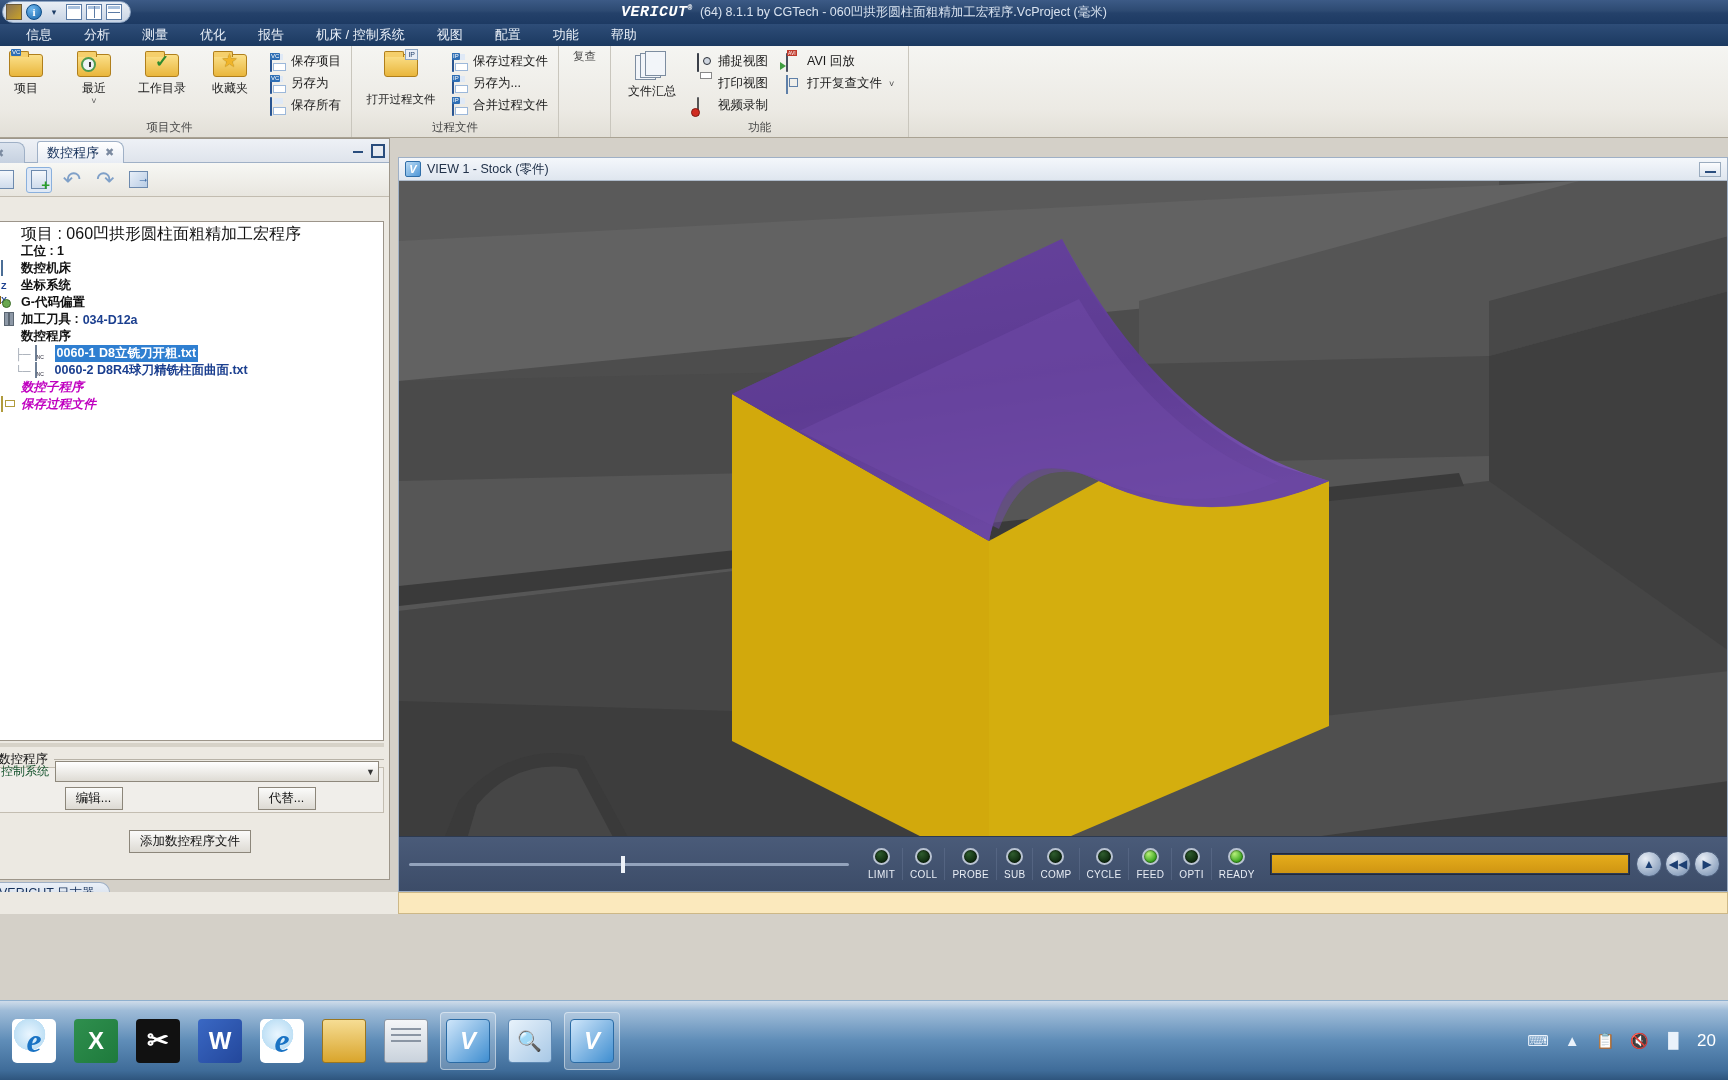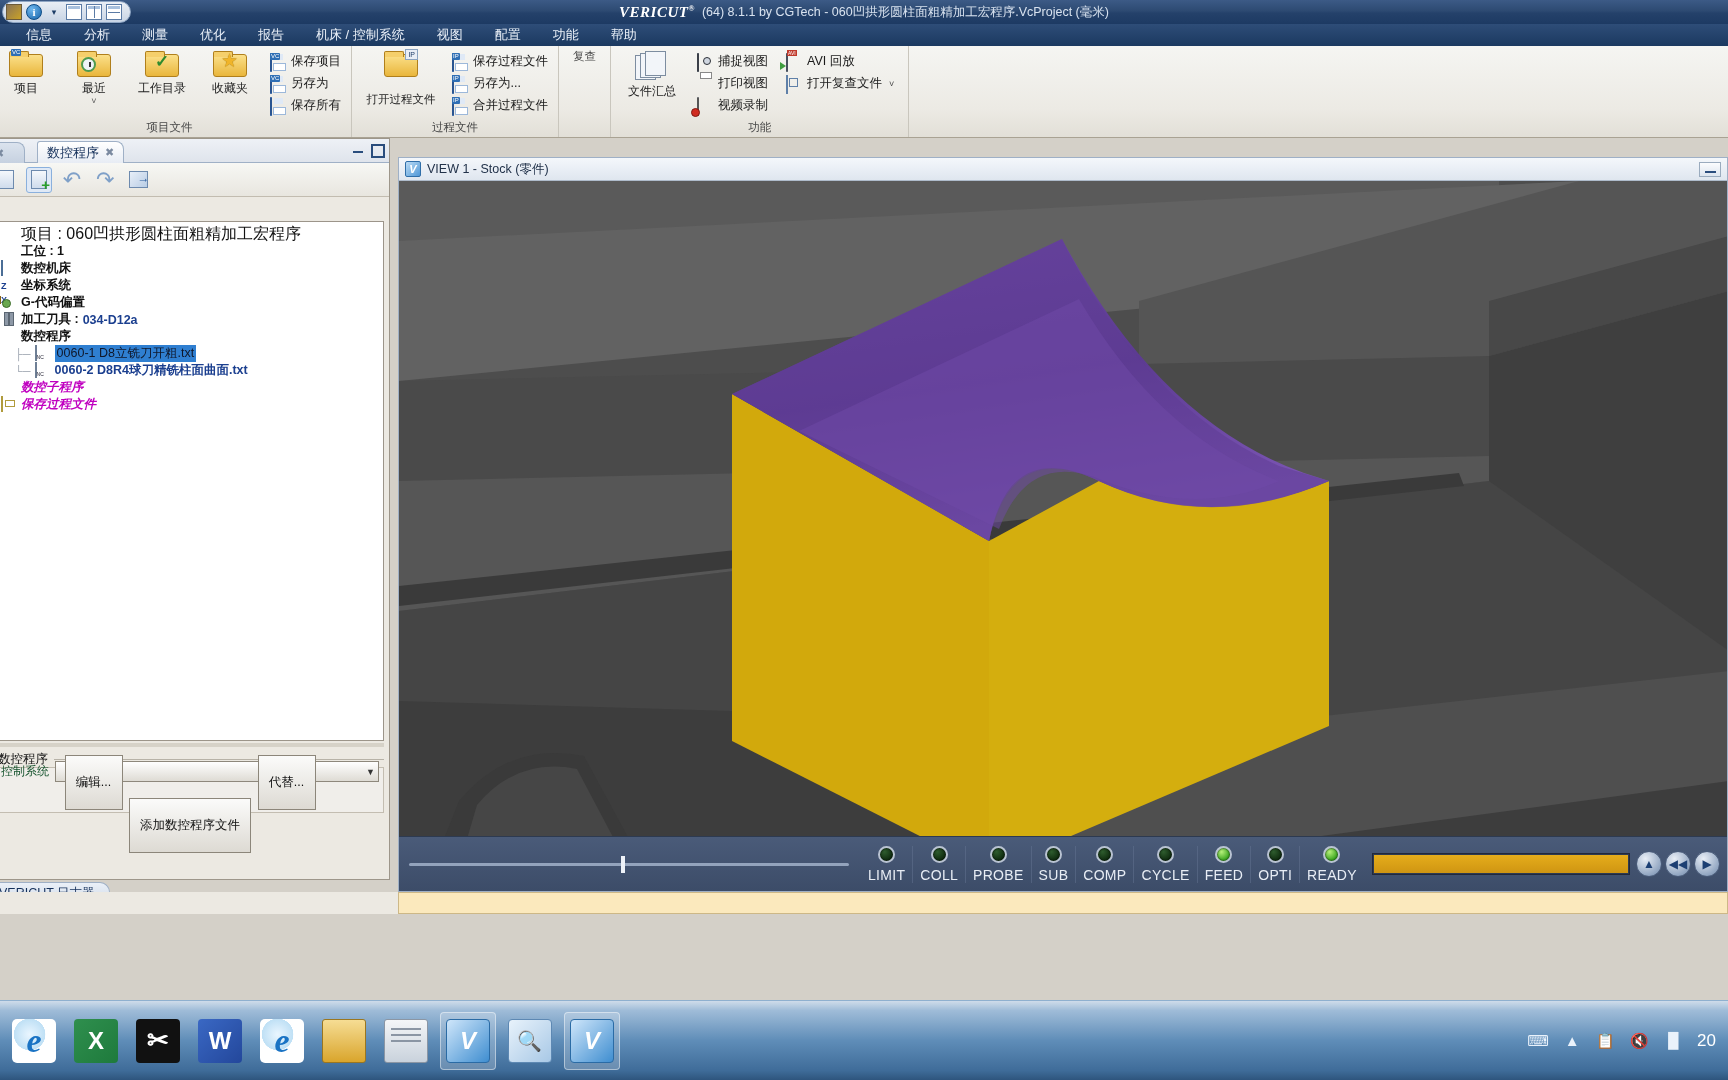--- a/index.html
+++ b/index.html
@@ -42,21 +42,21 @@
   .ic-pane.v::after { content:""; position:absolute; left:7px; top:1px; bottom:1px; width:1px; background:#5b7ba5; }
   .ic-pane.h::after { content:""; position:absolute; top:7px; left:1px; right:1px; height:1px; background:#5b7ba5; }
   .ic-pane::before { content:""; position:absolute; left:1px; right:1px; top:1px; height:3px; background:#a8c0dd; }
 
   .title-center {
     position:absolute; left:0; right:0; top:0; height:24px;
     display:flex; align-items:center; justify-content:center; gap:7px;
     pointer-events:none;
   }
   .brand {
-    font-family: Liberation Serif, serif;
+    font-family: Liberation Mono, monospace;
     font-style: italic; font-weight: bold; font-size: 15px;
     color: #ffffff; letter-spacing: 0.5px;
   }
   .brand sup { font-size: 8px; vertical-align: super; }
   .title-text { color: #d8e2ef; font-size: 12.5px; }
 
   
   .menubar {
     position: absolute; left:0; top: 24px; width: 1728px; height: 22px;
     background: linear-gradient(to bottom,#2e4d78,#1b3960);
@@ -200,21 +200,21 @@
     position:absolute; left:0; right:0; top: 82px; height: 520px;
     background:#ffffff; border:1px solid #9c958a; margin: 0 5px;
     overflow:hidden; padding: 4px 0 0 0;
   }
   .trow { display:flex; align-items:center; gap:4px; height:17px; padding-left:4px; font-size:12.5px; white-space: nowrap; }
   .trow .glyph { width:16px; height:15px; flex:0 0 16px; position:relative; }
   .t-proj{font-size:16px;color:#111;}
   .t-bold{font-weight:bold;color:#111;}
   .t-blue{color:#1b3f8f;font-weight:bold;}
   .t-magenta{color:#c000c0;font-weight:bold;font-style:italic;}
-  .t-sel{background:#2f7fd1;color:#0f172a;font-weight:normal;padding:0 2px;}
+  .t-sel{background:#2f7fd1;color:#ffffff;font-weight:bold;padding:0 2px;}
   .ncicon{width:14px;height:14px;background:linear-gradient(to bottom,#f1f4f8,#ccd7e5);border:1px solid #6e7f95;position:relative;}
   .ncicon::after{content:"NC";position:absolute;left:1px;bottom:0px;font-size:5px;color:#223;line-height:5px;}
   .machicon{width:14px;height:14px;background:linear-gradient(to bottom,#cfe0f2,#7ea7d4);border:1px solid #4b6e96;}
   .axisicon{width:14px;height:14px;color:#1b3f8f;font-size:9px;font-weight:bold;line-height:7px;}
   .gcodeicon{width:14px;height:14px;position:relative;}
   .gcodeicon::before{content:"";position:absolute;left:1px;top:4px;width:7px;height:7px;border-radius:50%;background:#6aa84f;border:1px solid #3d6b2a;}
   .gcodeicon::after{content:"";position:absolute;right:0px;top:1px;width:6px;height:6px;background:#d7a13a;border:1px solid #8a6316;}
   .toolicon{width:14px;height:14px;position:relative;}
   .toolicon::before{content:"";position:absolute;left:3px;top:0;width:3px;height:12px;background:#8d98a6;border:1px solid #5b6672;}
   .toolicon::after{content:"";position:absolute;left:8px;top:0;width:3px;height:12px;background:#8d98a6;border:1px solid #5b6672;}
@@ -237,21 +237,21 @@
   .ctl-row { position:absolute; left:4px; right:4px; bottom: 30px; display:flex; align-items:center; gap:6px; }
   .ctl-row .lab { font-size:12px; color:#14532d; white-space:nowrap; }
   .combo {
     flex:1; height:21px; background: linear-gradient(to bottom,#ffffff,#dedbd4);
     border:1px solid #8e887c; display:flex; align-items:center; justify-content:flex-end; padding-right:3px;
   }
   .combo .arrow { font-size:9px; color:#333; }
   .btnrow { position:absolute; left:0; right:0; bottom:2px; display:flex; justify-content:space-around; }
   .winbtn {
     background: linear-gradient(to bottom,#fbfbfa,#dddad3);
-    border:1px solid #8c867a; font-size:12.5px; color:#111; padding: 18px 10px; min-width:58px; text-align:center;
+    border:1px solid #8c867a; font-size:12.5px; color:#111; padding: 2px 10px; min-width:58px; text-align:center;
   }
   .bottombtn { position:absolute; left:0; right:0; bottom: 22px; display:flex; justify-content:center; }
 
   .logtab {
     position:absolute; left:-10px; top: 882px; width: 120px; height: 22px;
     background: linear-gradient(to bottom,#eaf0f8,#cfd9e6);
     border:1px solid #9fb0c6; border-bottom:none; border-radius: 3px 10px 0 0;
     display:flex; align-items:center; gap:6px; padding-left:8px; font-size:12.5px; color:#15305a;
   }
 
@@ -293,21 +293,21 @@
   .slider .thumb { position:absolute; left: 212px; top:1px; width:4px; height:17px; background:#eef2f8; }
   .leds { display:flex; align-items:center; gap:0px; margin-left: 12px; }
   .led-cell { display:flex; flex-direction:column; align-items:center; padding: 0 7px; border-left:1px solid #63739180; }
   .led-cell:first-child { border-left:none; }
   .led {
     width:17px;height:17px;border-radius:50%;
     background: radial-gradient(circle at 35% 30%, #2e5c2e, #0e2a0e 70%);
     border:2px solid #b9c3d2; box-shadow: inset 0 0 2px #000;
   }
   .led.on { background: radial-gradient(circle at 35% 30%, #b6f07a, #3ea821 65%, #2a7a18 100%); }
-  .led-lbl { font-size:14px; color:#e8edf5; margin-top:4px; letter-spacing:0.3px; }
+  .led-lbl { font-size:10px; color:#e8edf5; margin-top:4px; letter-spacing:0.3px; }
   .progresswrap { flex:1; height:22px; margin: 0 6px 0 8px; background:#2e3b52; border:1px solid #22293a; padding:1px; }
   .progressbar { height:100%; background: linear-gradient(to bottom,#e5ad1b,#cf9512); width:100%; }
   .pbtn {
     width:26px;height:26px;border-radius:50%;
     background: radial-gradient(circle at 35% 28%, #e8eef6, #93a7c2 70%, #6f85a4 100%);
     border:1px solid #4a5c7a; display:flex;align-items:center;justify-content:center;
     color:#1c3f73; font-size:12px; margin-right: 3px;
   }
   .pbtns { display:flex; align-items:center; }
 

